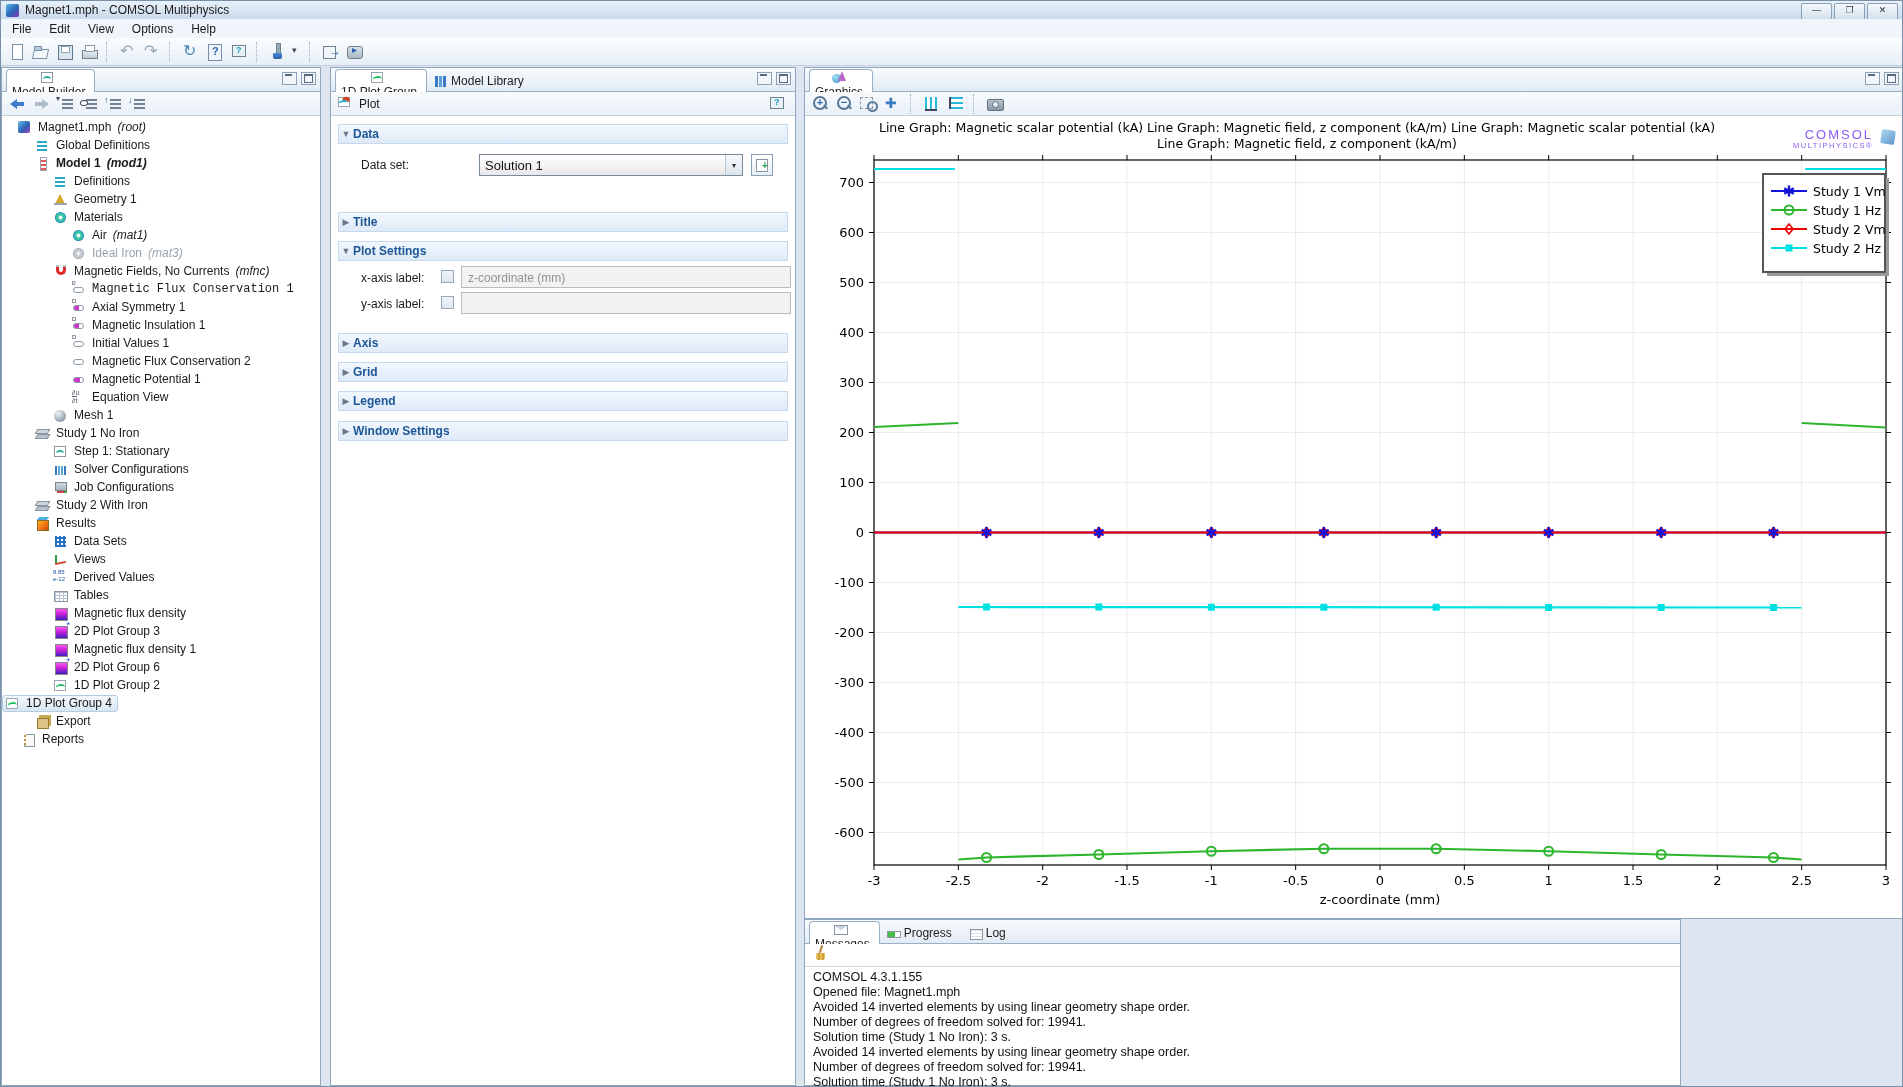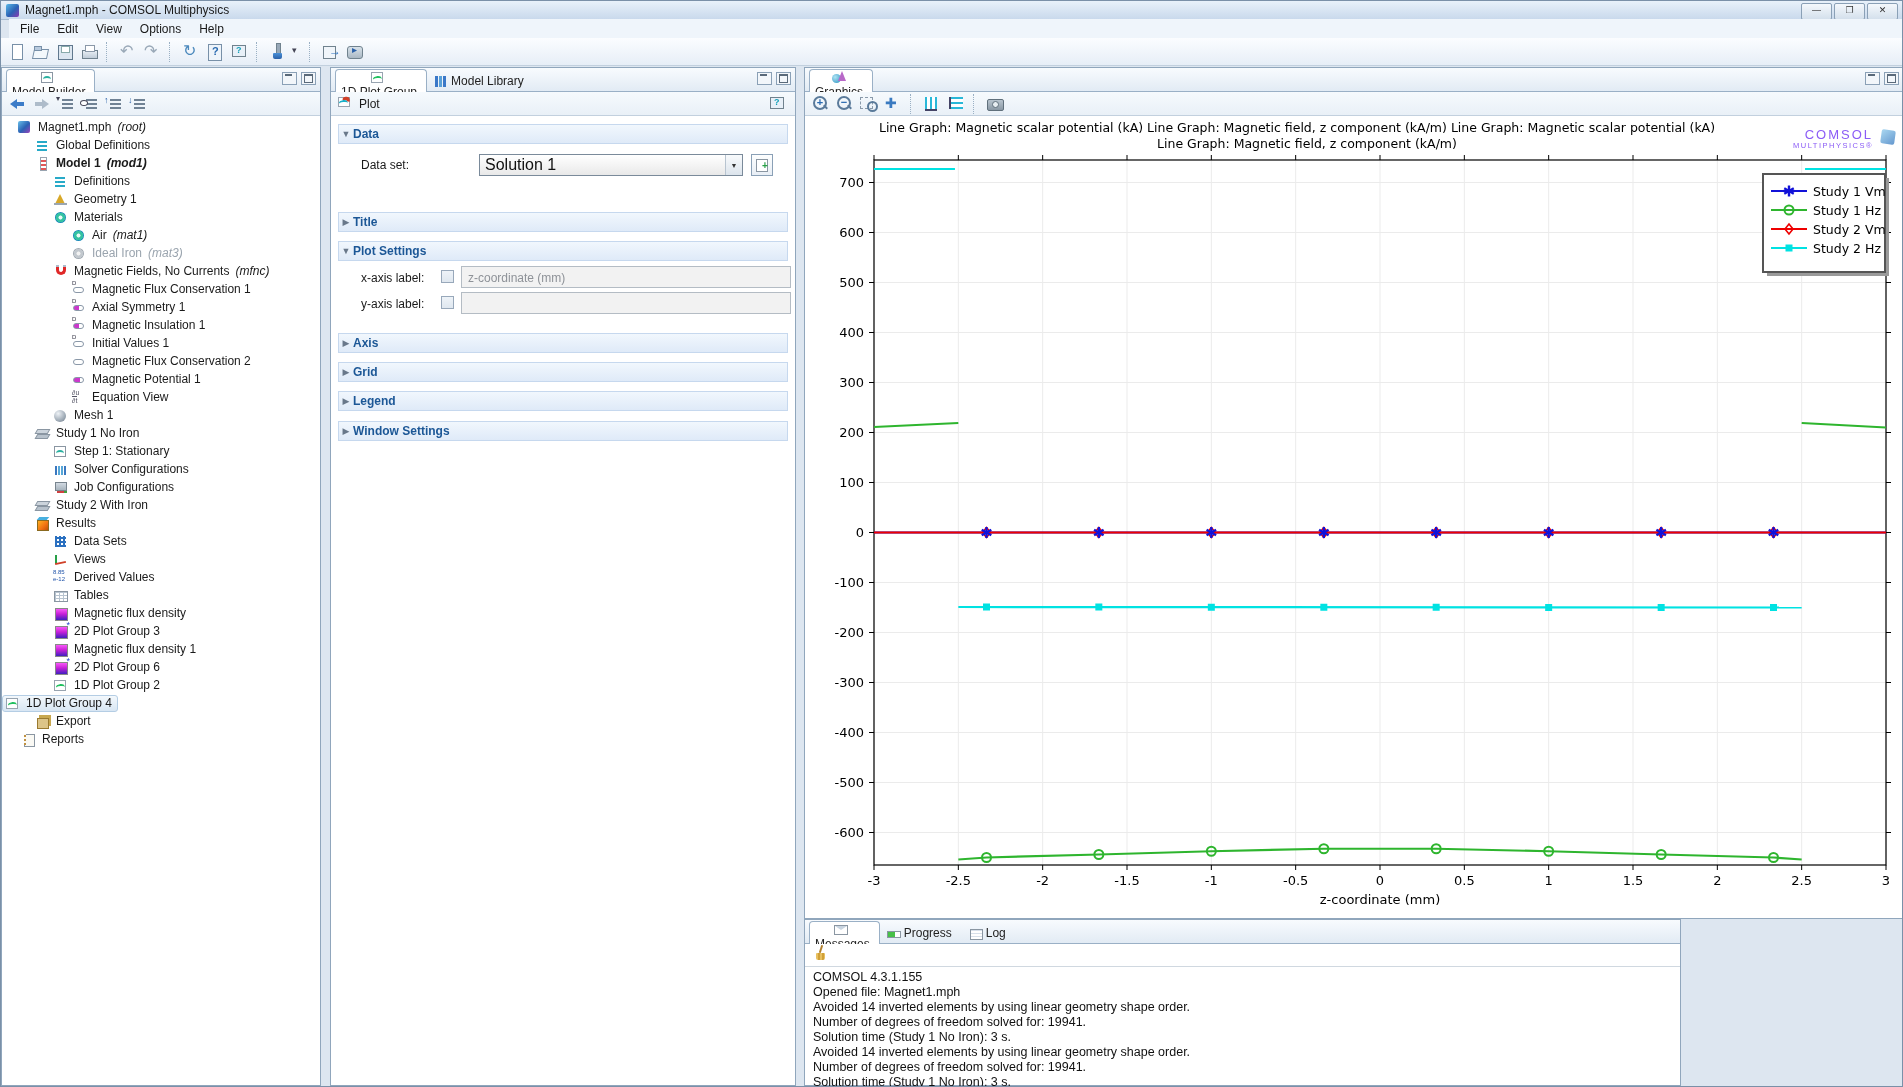--- a/index.html
+++ b/index.html
@@ -3,21 +3,21 @@
 <meta charset="utf-8">
 <style>
   html,body{margin:0;padding:0;background:#cfd9e6;font-family:"Liberation Sans",sans-serif;-webkit-font-smoothing:antialiased;}
   #window{position:relative;width:1903px;height:1087px;background:#dde6f0;overflow:hidden;border:1px solid #7a90a8;box-sizing:border-box;}
   
   #titlebar{position:absolute;left:0;top:0;right:0;height:18px;background:linear-gradient(#e8f1fa,#c9d9ec);border-bottom:1px solid #a8bcd0;display:flex;align-items:center;}
   #titlebar .apptitle{font-size:12px;color:#1a1a1a;margin-left:6px;}
   .appicon{width:13px;height:13px;margin-left:5px;background:linear-gradient(135deg,#58b8e8,#2b62b4 55%,#8a3ab2);border-radius:2px;flex:none;}
   .winbtns{position:absolute;right:4px;top:2px;display:flex;gap:2px;}
   .winbtn{width:29px;height:15px;border:1px solid #8aa0b6;border-radius:2px;background:linear-gradient(#f4f8fc,#d4e0ec);font-size:9px;line-height:13px;text-align:center;color:#333;}
-  #menubar{position:absolute;left:0;top:18px;right:0;height:19px;background:#eff5fb;display:flex;align-items:center;padding-left:2px;margin-left:8px;}
+  #menubar{position:absolute;left:0;top:18px;right:0;height:19px;background:#eff5fb;display:flex;align-items:center;padding-left:2px;}
   .menu-item{font-size:12px;color:#1a1a1a;padding:2px 9px;}
   #maintoolbar{position:absolute;left:0;top:37px;right:0;height:27px;background:linear-gradient(#fbfdff,#e7eef7);border-bottom:1px solid #c2d0de;display:flex;align-items:center;padding-left:4px;}
   .tbsep{width:4px;height:20px;border-left:1px dotted #9ab0c4;margin:0 5px;}
   
   .tb{width:20px;height:20px;display:inline-block;position:relative;margin:0 2px;flex:none;}
   .tb::before,.tb::after{content:"";position:absolute;}
   
   .ic-new-file-icon::before{left:5px;top:2px;width:9px;height:14px;background:#fff;border:1px solid #7890a8;}
   .ic-open-file-icon::before{left:2px;top:7px;width:13px;height:8px;background:#f3f8fc;border:1px solid #7890a8;transform:skewX(-12deg);}
   .ic-open-file-icon::after{left:3px;top:4px;width:6px;height:3px;background:#b8cade;border:1px solid #7890a8;}
@@ -137,21 +137,21 @@
   .ic-broom-icon::after{left:3px;top:8px;width:9px;height:7px;border-radius:1px 1px 2px 2px;background:repeating-linear-gradient(90deg,#e8c060 0 2px,#d0a038 2px 4px);}
   .ic-plot-action-icon::before{left:1px;top:3px;width:12px;height:10px;border:1px solid #98a4b0;background:#fff;box-sizing:border-box;}
   .ic-plot-action-icon::after{left:2px;top:6px;width:9px;height:5px;border-top:2px solid #18b0c8;border-radius:60% 60% 0 0;transform:rotate(-5deg);box-shadow:3px -4px 0 -1px #d04028;}
   .ic-dataset-action-icon::before{left:2px;top:2px;width:10px;height:11px;border:1px solid #8a96a2;background:#fff;}
   .ic-dataset-action-icon::after{content:"+";left:8px;top:3px;font-size:10px;font-weight:bold;color:#28a048;}
   
   .sec{position:absolute;left:7px;right:7px;height:20px;background:linear-gradient(#f1f7fd,#dfeaf8);border:1px solid #c6d8ee;box-sizing:border-box;display:flex;align-items:center;font-size:12px;font-weight:bold;color:#1c5796;}
   .sec .arrow{width:14px;text-align:center;font-size:9px;color:#69788a;font-weight:normal;}
   .fieldlabel{position:absolute;font-size:12px;color:#1a1a1a;}
   .combo{position:absolute;height:22px;border:1px solid #7a8a9a;background:linear-gradient(#ffffff,#f2f2f2 60%,#e8e8e8);display:flex;align-items:center;box-sizing:border-box;}
-  .combo .val{flex:1;font-size:16px;padding-left:5px;color:#111;}
+  .combo .val{flex:1;font-size:13px;padding-left:5px;color:#111;}
   .combo .drop{width:16px;height:100%;border-left:1px solid #b8c4d0;background:linear-gradient(#f8fafc,#dce4ec);font-size:7px;color:#333;display:flex;align-items:center;justify-content:center;}
   .sqbtn{position:absolute;width:22px;height:22px;border:1px solid #8aa0b6;background:linear-gradient(#fdfefe,#e8eef5);box-sizing:border-box;}
   .cb{position:absolute;width:13px;height:13px;border:1px solid #98a8ba;background:linear-gradient(#eef3f8,#dfe7ef);box-sizing:border-box;}
   .din{position:absolute;height:22px;border:1px solid #b4bcc4;background:#f2f2f2;color:#8e9298;font-size:12px;line-height:22px;padding-left:6px;box-sizing:border-box;}
   
   #chart-area{position:absolute;left:0;right:0;top:50px;bottom:0;background:#fff;overflow:hidden;}
   #chart-svg text{font-family:"DejaVu Sans",sans-serif;}
   #logo{position:absolute;right:10px;top:10px;text-align:right;color:#8b5cf6;line-height:1.05;}
   #logo .l1{font-size:13px;letter-spacing:2px;}
   #logo .l2{font-size:7.5px;letter-spacing:1.5px;}
@@ -278,21 +278,21 @@
             <span class="em">(mat3)</span>
           </span>
         </div>
         <div class="trow" style="padding-left: 48px;">
           <span class="selwrap">
             <span class="ti ic-magnet-icon"></span>
             <span class="lbl">Magnetic Fields, No Currents</span>
             <span class="em">(mfnc)</span>
           </span>
         </div>
-        <div class="trow" style="padding-left: 66px;">
+        <div class="trow" style="padding-left: 66px; font-family: Liberation Mono, monospace;">
           <span class="selwrap">
             <span class="ti ic-boundary-d-icon"></span>
             <span class="lbl">Magnetic Flux Conservation 1</span>
           </span>
         </div>
         <div class="trow" style="padding-left: 66px;">
           <span class="selwrap">
             <span class="ti ic-boundary-d-pink-icon"></span>
             <span class="lbl">Axial Symmetry 1</span>
           </span>

